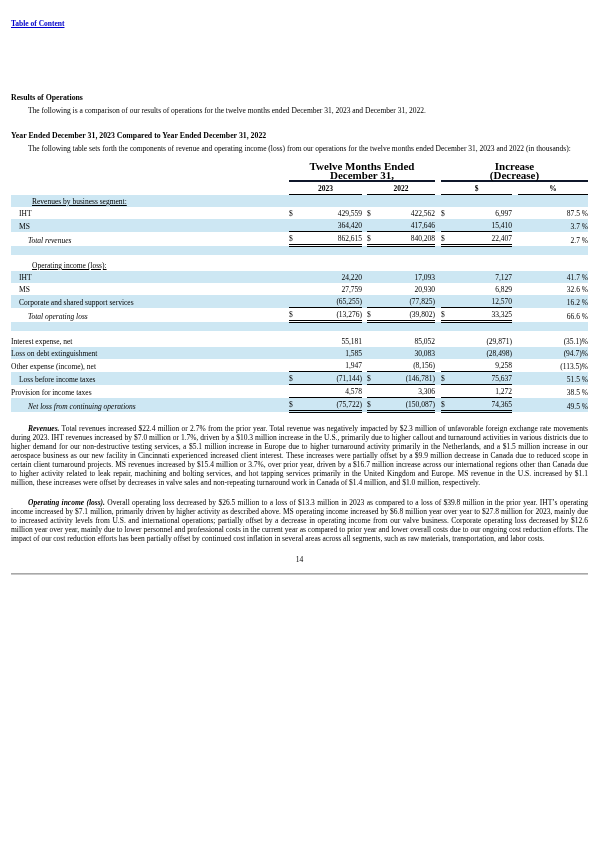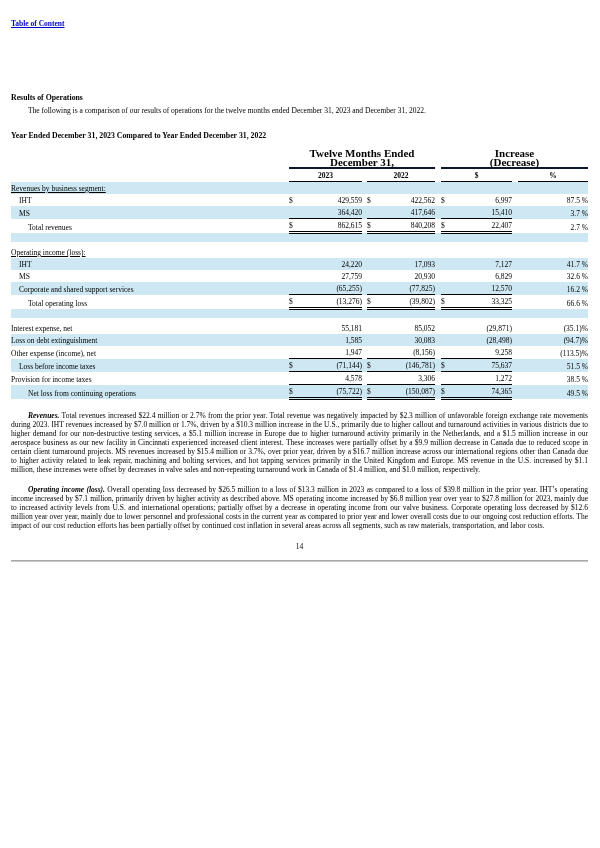--- a/index.html
+++ b/index.html
@@ -50,22 +50,22 @@
     border-bottom: 1px solid #000;
     padding-top: 2px !important; padding-bottom: 1px !important;
   }
 
   tr.data td, tr.section td { height: 10px; padding-top: 1px; padding-bottom: 1px; }
   tr.spacer td { height: 8px; }
   tr.after-spacer td { padding-top: 5px; }
 
   td.lbl { font-size: 7.5px; white-space: nowrap; overflow: hidden; }
   td.lbl.ind1 { padding-left: 8px; }
-  td.lbl.ind2 { padding-left: 17px; }
-  .sec { text-decoration: underline; }
+  td.lbl.ind2 { padding-left: 17px; font-style: italic; }
+  .sec { text-decoration: underline; padding-left: 21px; }
 
   td.num .cf { display: flex; justify-content: space-between; align-items: baseline; }
   td.num .v { white-space: nowrap; }
   td.b-single { border-bottom: 1px solid #000; }
   td.b-double { border-bottom: 3px double #000; }
   td.pct { text-align: right; white-space: nowrap; }
 
   .pageno { text-align: center; font-size: 7.5px; margin-top: 12px; }
   .page-edge {
     height: 2px; margin-top: 9px;
@@ -78,20 +78,21 @@
 <div class="page">
 
   <a class="toc-link" href="#">Table of Content</a>
 
   <div class="h-main">Results of Operations</div>
 
   <p class="body-p">The following is a comparison of our results of operations for the twelve months ended December 31, 2023 and December 31, 2022.</p>
 
   <div class="h-sub">Year Ended December 31, 2023 Compared to Year Ended December 31, 2022</div>
 
+  <p class="body-p">The following table sets forth the components of revenue and operating income (loss) from our operations for the twelve months ended December 31, 2023 and 2022 (in thousands):</p>
 
   <table class="fin">
     <colgroup>
       <col style="width:278px">
       <col style="width:73px">
       <col style="width:5px">
       <col style="width:68px">
       <col style="width:6px">
       <col style="width:71px">
       <col style="width:6px">

